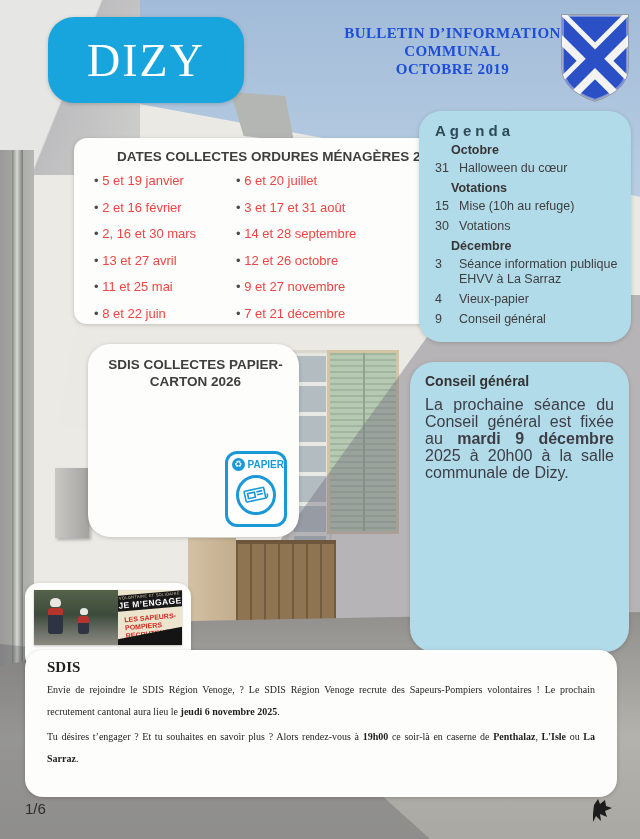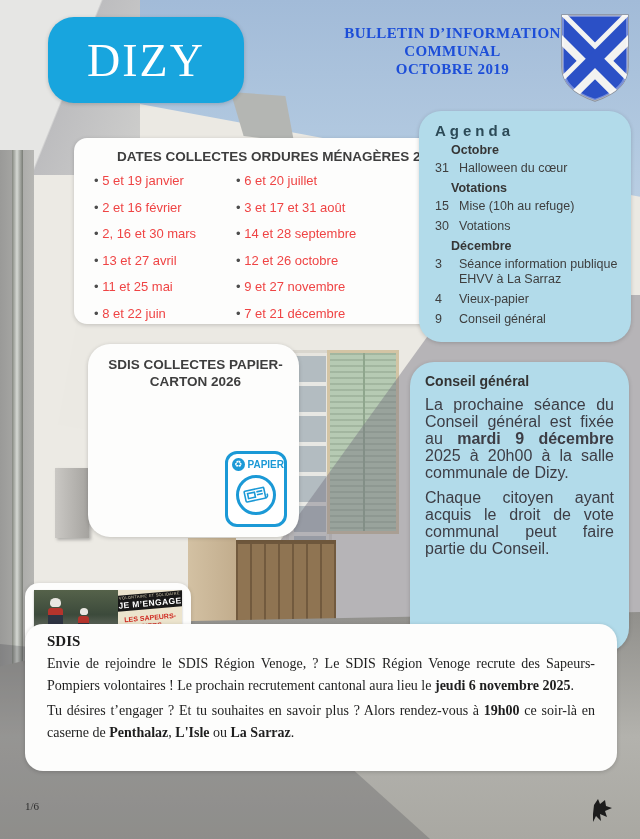--- a/index.html
+++ b/index.html
@@ -110,28 +110,28 @@
   .poster-right{flex:1;position:relative;background:#ece4cd;overflow:hidden;}
   .banner-black{position:absolute;top:3px;left:-5px;right:-5px;background:#181818;color:#fff;
        transform:rotate(-5deg);text-align:center;padding:1px 2px;}
   .banner-small{font-size:4px;color:#cfc6ab;letter-spacing:.3px;line-height:4.5px;}
   .banner-big{font-size:8.5px;font-weight:bold;letter-spacing:.4px;line-height:9px;}
   .slogan{position:absolute;top:24px;left:7px;width:52px;color:#cf2b22;font-weight:bold;
        font-size:7px;line-height:8px;transform:rotate(-5deg);}
   .corner-black{position:absolute;bottom:-10px;right:-22px;width:86px;height:24px;
        background:#141414;transform:rotate(-11deg);}
 
-  .card-sdis{left:25px;top:624px;width:592px;height:147px;border-radius:18px;
+  .card-sdis{left:25px;top:650px;width:592px;height:147px;border-radius:18px;
        background:#fdfdfc;padding:9px 22px 0 22px;box-sizing:border-box;
        font-family:"Liberation Serif",serif;color:#1e1e1e;}
   .card-sdis h2{margin:0 0 3px 0;font-size:15px;}
-  .card-sdis p{margin:0 0 3px 0;font-size:14px;line-height:22px;text-align:justify;}
-
-  .page-num{position:absolute;left:25px;top:800px;font-family:Liberation Serif, serif;
-       font-size:11px;color:#2d2d2d;}
+  .card-sdis p{margin:0 0 3px 0;font-size:10px;line-height:22px;text-align:justify;}
+
+  .page-num{position:absolute;left:25px;top:800px;font-family:Liberation Sans, sans-serif;
+       font-size:15px;color:#2d2d2d;}
   .mark{position:absolute;left:588px;top:797px;}
   b{font-weight:bold;}
 </style>
 </head>
 <body>
 
 <div id="canvas">
 
   <div class="bg sky"></div>
   <div class="bg under-eave"></div>
@@ -250,21 +250,20 @@
             <path d="M23 16 q3 -1 2 -4"></path>
           </g>
         </svg>
       </div>
     </div>
   </div>
 
   <div class="card card-conseil">
     <h2>Conseil général</h2>
     <p><span>La prochaine séance du Conseil général est fixée au </span><b>mardi 9 décembre</b><span> 2025 à 20h00 à la salle communale de Dizy.</span></p>
-    <p>Chaque citoyen ayant acquis le droit de vote communal peut faire partie du Conseil.</p>
   </div>
 
   <div class="card poster-back"></div>
   <div class="poster">
     <div class="poster-photo">
       <div class="ff" style="left:14px;top:8px;">
           <div class="helm"></div>
           <div class="body"></div>
         </div>
       <div class="ff small" style="left:44px;top:18px;">

